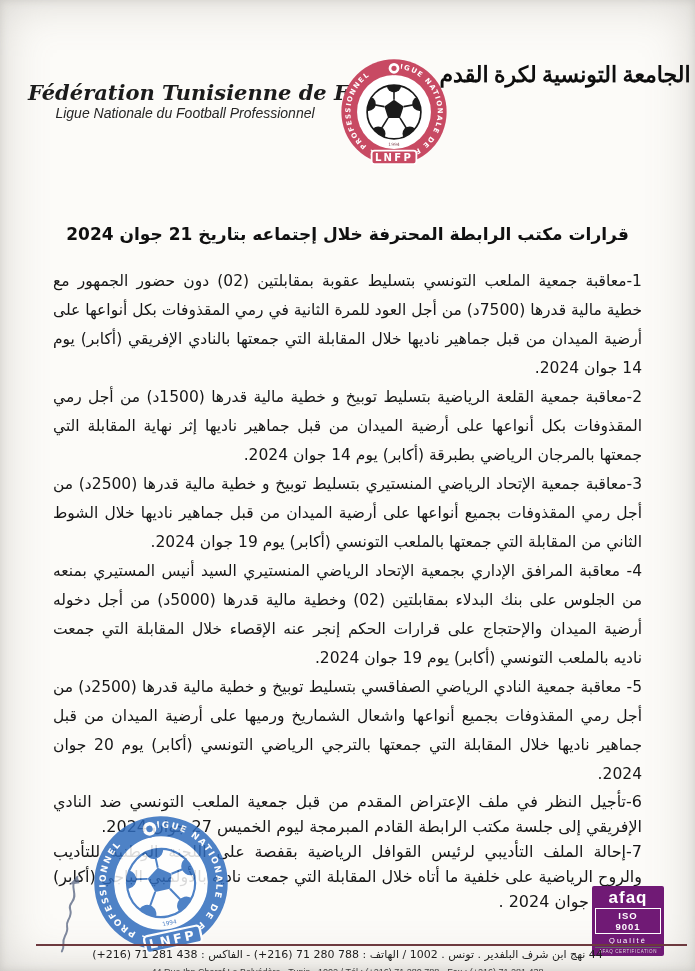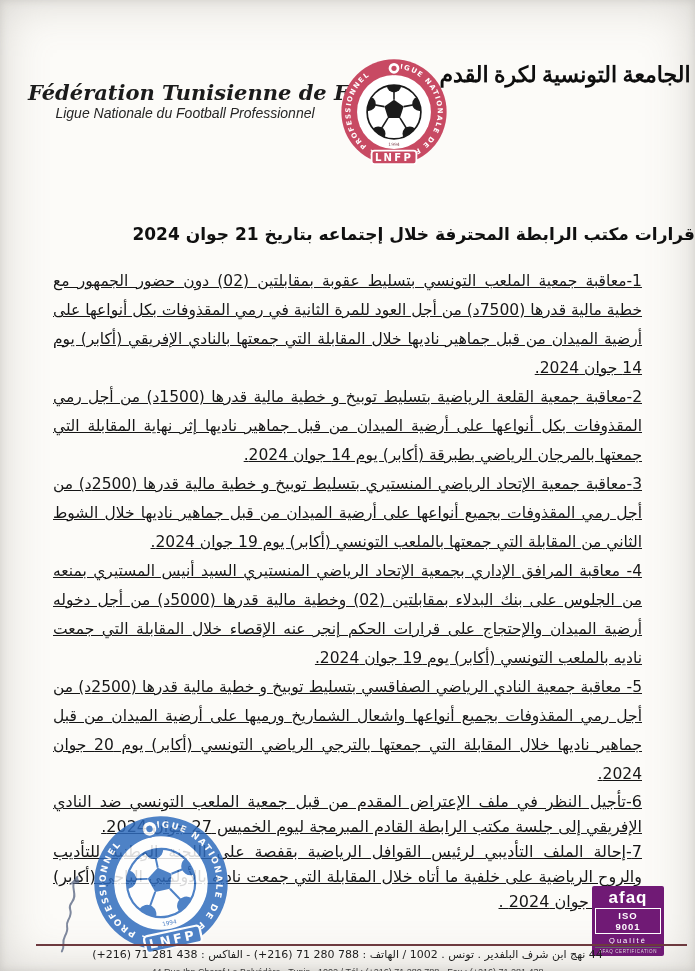--- a/index.html
+++ b/index.html
@@ -11,23 +11,23 @@
   }
   
   .fr-block{position:absolute;left:28px;top:80px;width:314px;text-align:center;}
   .fr-title{font-family:"DejaVu Serif",serif;font-style:italic;font-weight:bold;font-size:21px;white-space:nowrap;color:#1b1b1b;}
   .fr-sub{font-family:"Liberation Sans","DejaVu Sans",sans-serif;font-style:italic;font-size:14px;white-space:nowrap;color:#262626;}
   .logo-center{position:absolute;left:338px;top:56px;width:112px;height:112px;}
   .ar-block{position:absolute;right:4px;top:62px;width:252px;text-align:center;direction:rtl;}
   .ar-title{font-size:22px;font-weight:bold;white-space:nowrap;color:#0e0e0e;font-family:Liberation Serif, serif;}
   .ar-sub{font-size:12.5px;font-weight:bold;margin-top:3px;white-space:nowrap;color:#101010;}
   
-  .doc-title{position:absolute;top:224px;left:0;right:0;margin:0;direction:rtl;
+  .doc-title{position:absolute;top:224px;left:0;right:0;margin:0;text-align:center;direction:rtl;
     font-size:17px;font-weight:bold;white-space:nowrap;color:#101010;}
-  .doc-body{position:absolute;top:267px;left:53px;right:53px;direction:rtl;text-align:justify;text-decoration:underline;}
+  .doc-body{position:absolute;top:267px;left:53px;right:53px;direction:rtl;text-align:justify;}
   .doc-body p{margin:0;font-size:15.5px;line-height:29px;}
   .doc-body p.small{font-size:16px;line-height:25px;}
   
   .stamp{position:absolute;left:90px;top:812px;width:142px;height:142px;opacity:.84;transform:rotate(-12deg);}
   .signature{position:absolute;left:50px;top:872px;opacity:.75;transform:rotate(8deg);}
   
   .afaq{position:absolute;left:592px;top:886px;width:72px;background:#701a75;color:#fff;text-align:center;
     padding:3px 3px 2px;border-radius:2px;font-family:"Liberation Sans","DejaVu Sans",sans-serif;box-sizing:border-box;}
   .afaq-brand{font-size:17px;font-weight:bold;letter-spacing:1px;line-height:17px;}
   .afaq-iso{border:1px solid #fff;font-size:9.5px;font-weight:bold;margin:2px 0;padding:1px 16px;letter-spacing:1px;}

